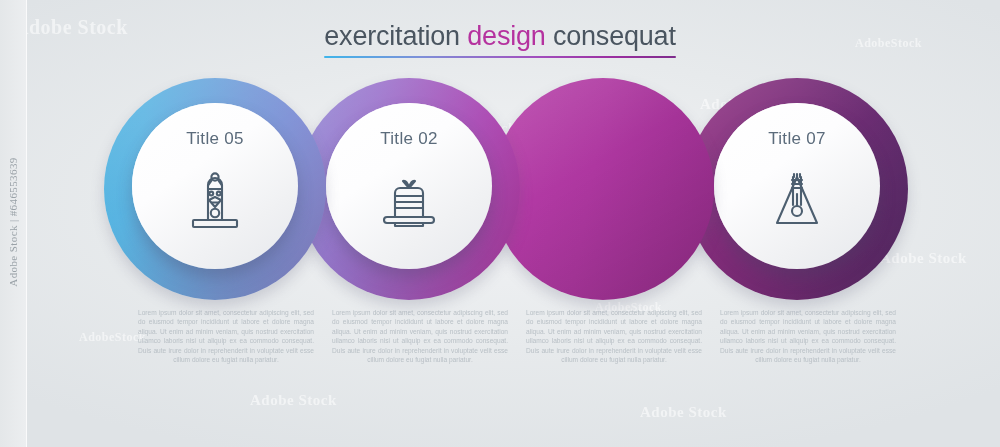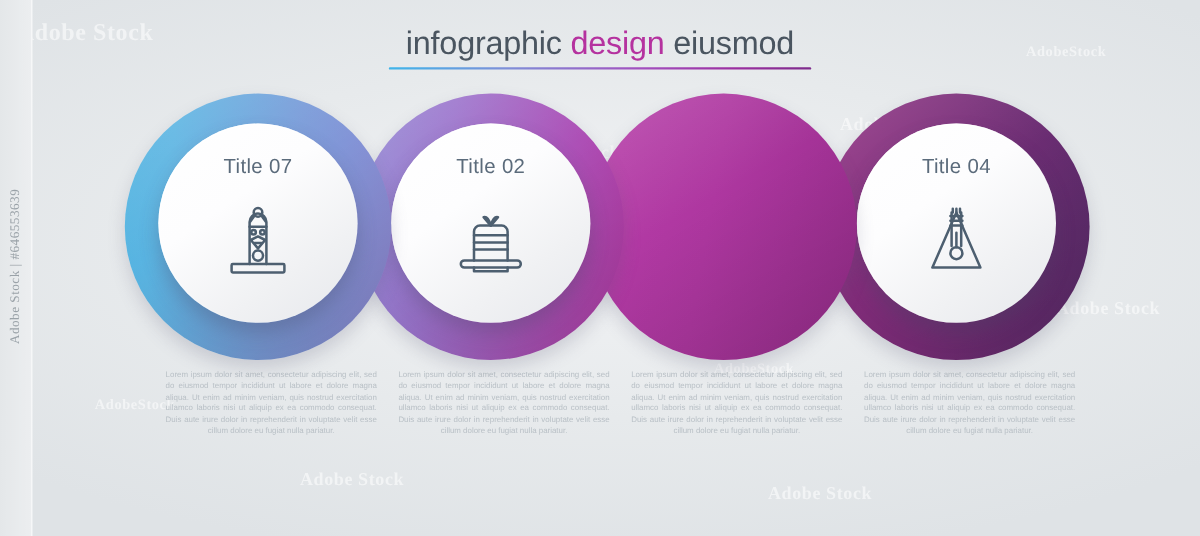--- a/index.html
+++ b/index.html
@@ -192,30 +192,30 @@
   <div class="wm wm-md" style="left:640px; top:404px;">Adobe Stock</div>
   <div class="wm wm-sm" style="left:44px;  top:330px;">AdobeStock</div>
   <div class="wm wm-sm" style="left:560px; top:300px;">AdobeStock</div>
   <div class="wm wm-sm" style="left:820px; top:36px;">AdobeStock</div>
 
   <div class="sidebar-left">
     <div class="sidebar-id">Adobe Stock | #646553639</div>
   </div>
 
   <div class="header">
-    <div class="headline"><span>infographic </span><span class="accent">design</span><span> eiusmod</span></div>
+    <div class="headline"><span>exercitation </span><span class="accent">design</span><span> consequat</span></div>
     <div class="headline-rule"></div>
   </div>
 
   <div class="circles">
 
     <div class="node n1">
       <div class="ring" style="background:linear-gradient(100deg,#4fb3e0 0%, #5bb4e2 18%, #7a9cd9 58%, #9089d4 100%);"></div>
       <div class="disc">
-        <div class="disc-title">Title 07</div>
+        <div class="disc-title">Title 05</div>
         <div class="disc-icon">
           <svg viewBox="0 0 72 72" fill="none" stroke="#4d5f70" stroke-width="2.1" stroke-linecap="round" stroke-linejoin="round">
             <rect x="14" y="57" width="44" height="7" rx="1"></rect>
             <path d="M29 57 V22 a7 7 0 0 1 14 0 V57"></path>
             <circle cx="36" cy="14" r="3.6"></circle>
             <path d="M32.6 17.4 L29.6 21.6 M39.4 17.4 L42.4 21.6"></path>
             <path d="M29 26 h14"></path>
             <circle cx="32.3" cy="30.5" r="1.9"></circle>
             <circle cx="39.7" cy="30.5" r="1.9"></circle>
             <path d="M30 37 l6 -3 l6 3 l-6 7 z"></path>
@@ -243,21 +243,21 @@
       </div>
     </div>
 
     <div class="node n3">
       <div class="ring" style="background:linear-gradient(100deg,#b53ba7 0%, #ae37a0 45%, #9c2f90 100%);"></div>
     </div>
 
     <div class="node n4">
       <div class="ring" style="background:linear-gradient(100deg,#8e2d80 0%, #7a2d79 45%, #5b2c6b 100%);"></div>
       <div class="disc">
-        <div class="disc-title">Title 04</div>
+        <div class="disc-title">Title 07</div>
         <div class="disc-icon">
           <svg viewBox="0 0 72 72" fill="none" stroke="#4d5f70" stroke-width="2.1" stroke-linecap="round" stroke-linejoin="round">
             <path d="M36 14 L16 60 h40 z"></path>
             <path d="M32 14 v28 M40 14 v28"></path>
             <path d="M31 17 h10 M31 21 h10 M31 25 h10"></path>
             <circle cx="36" cy="48" r="5"></circle>
             <path d="M33 14 v-3 M36 14 v-3 M39 14 v-3"></path>
             <path d="M36 31 v12"></path>
           </svg>
         </div>

